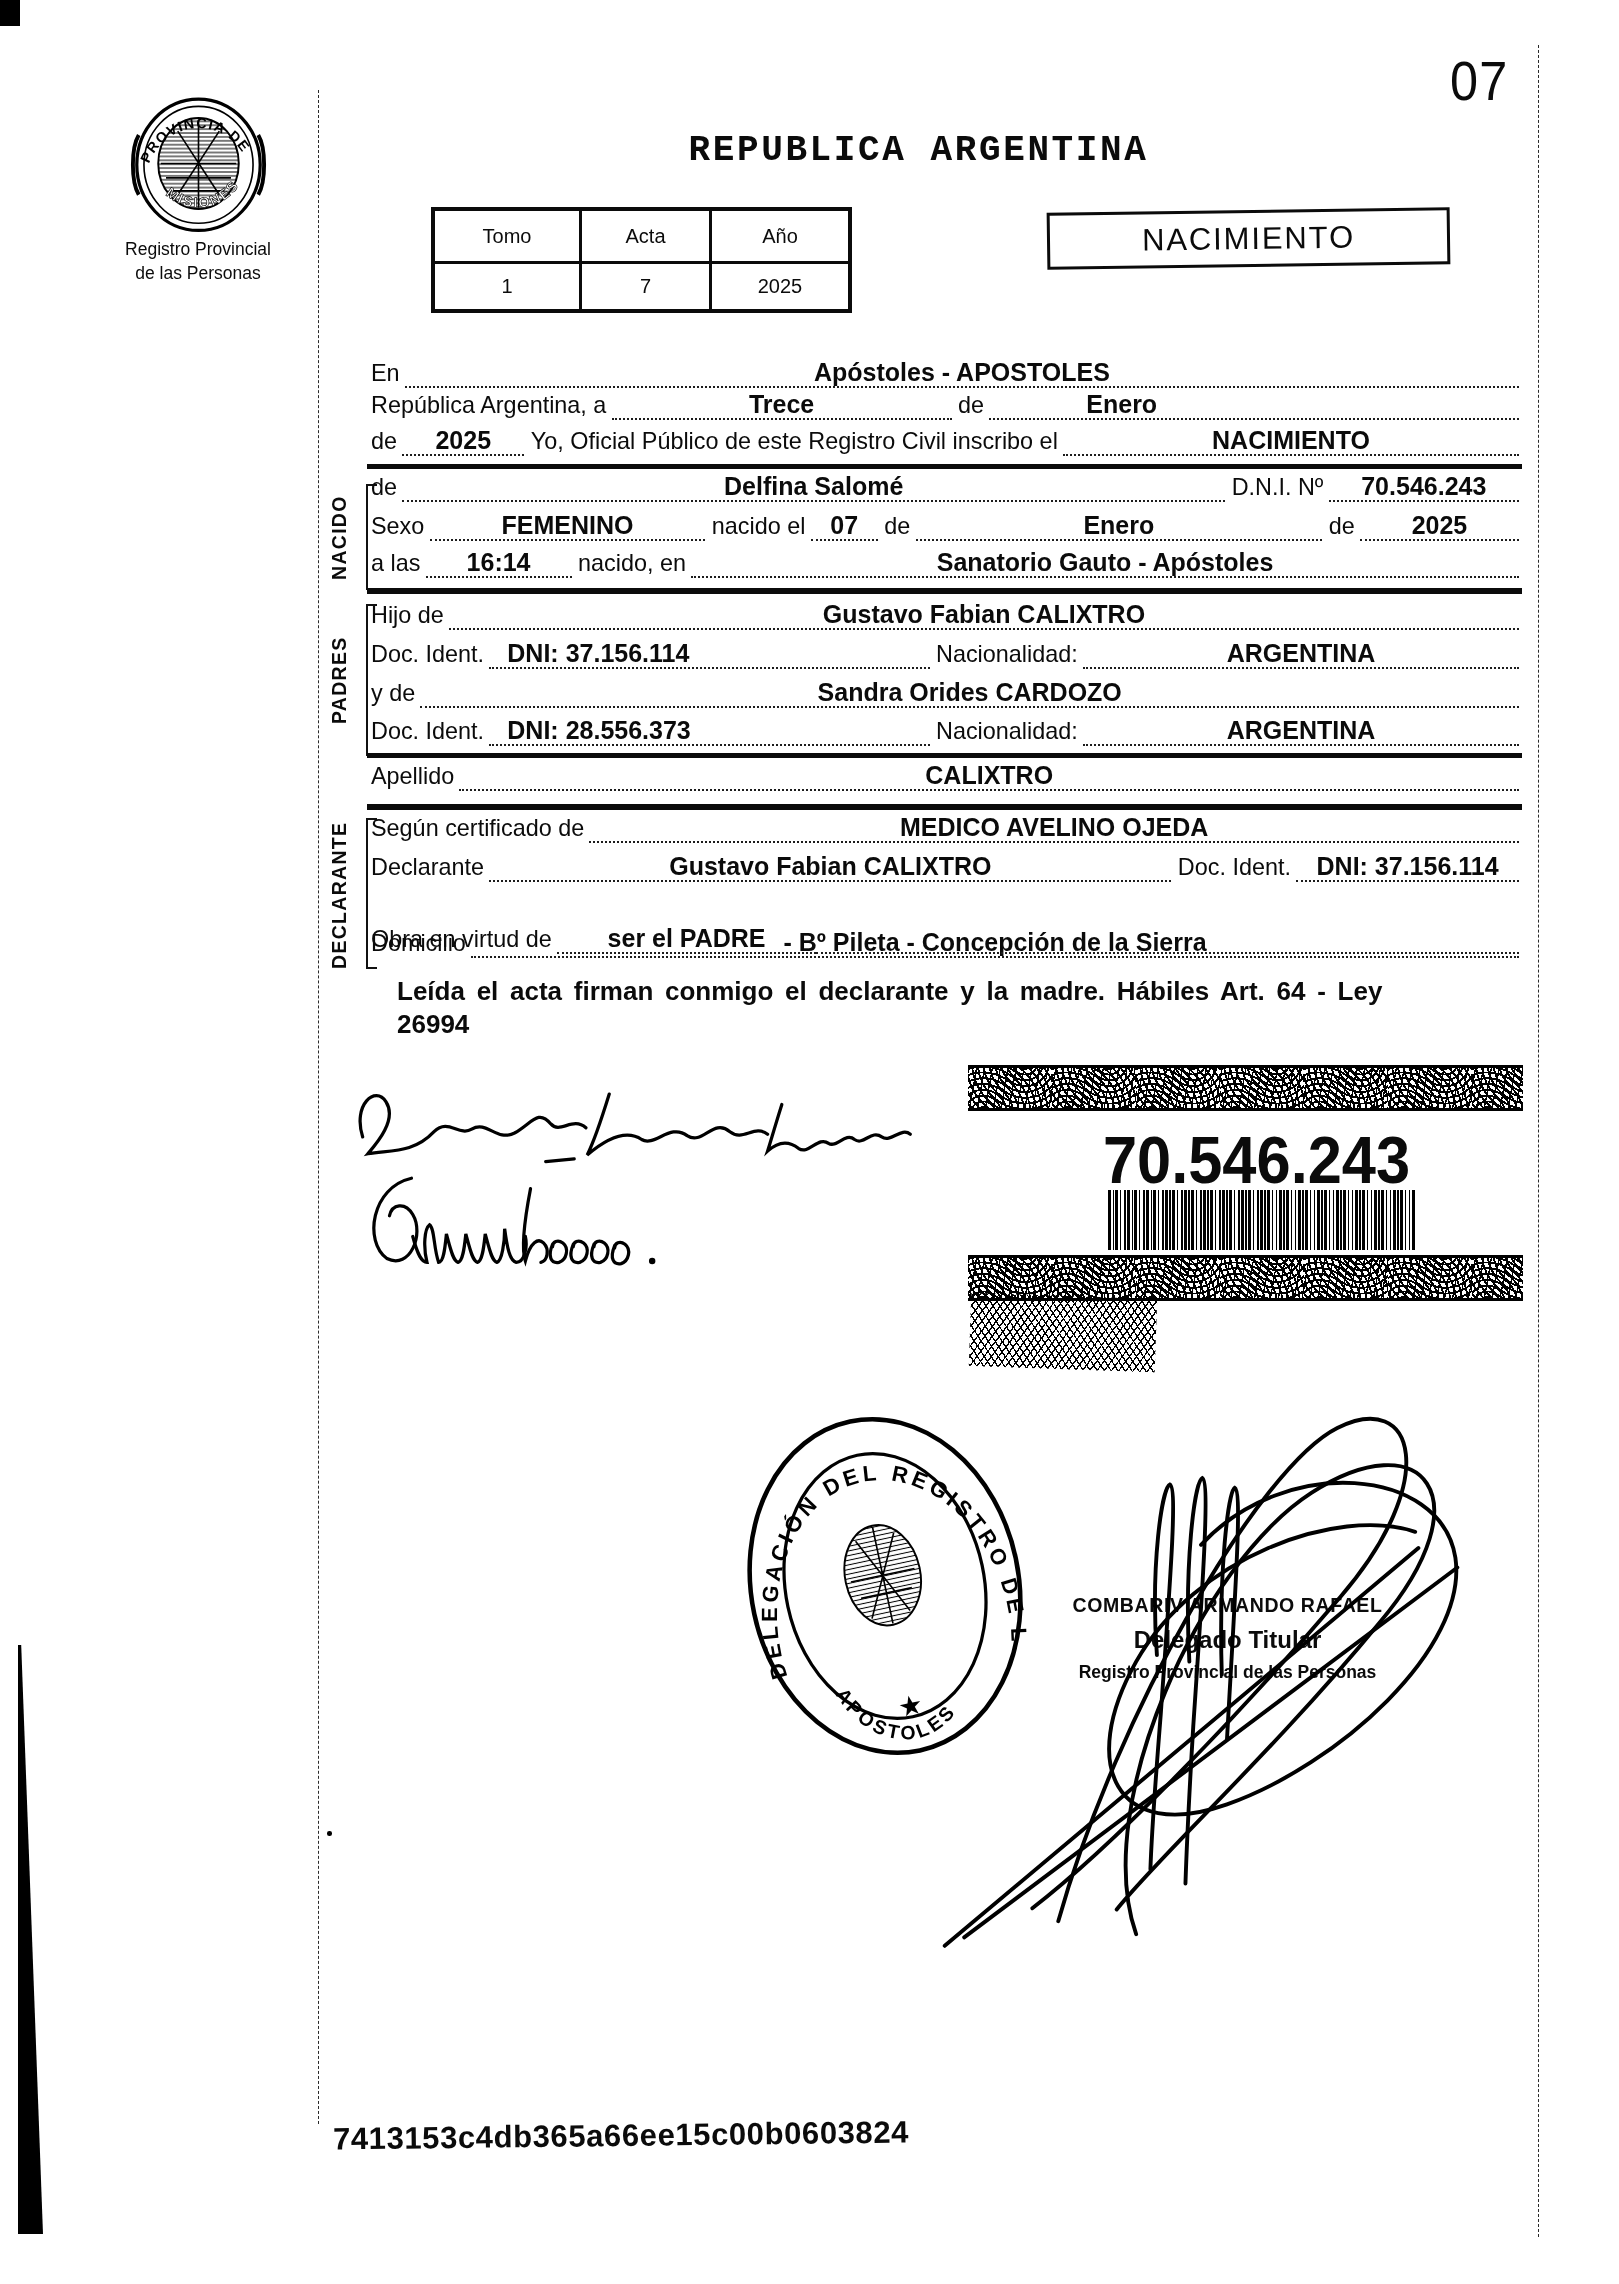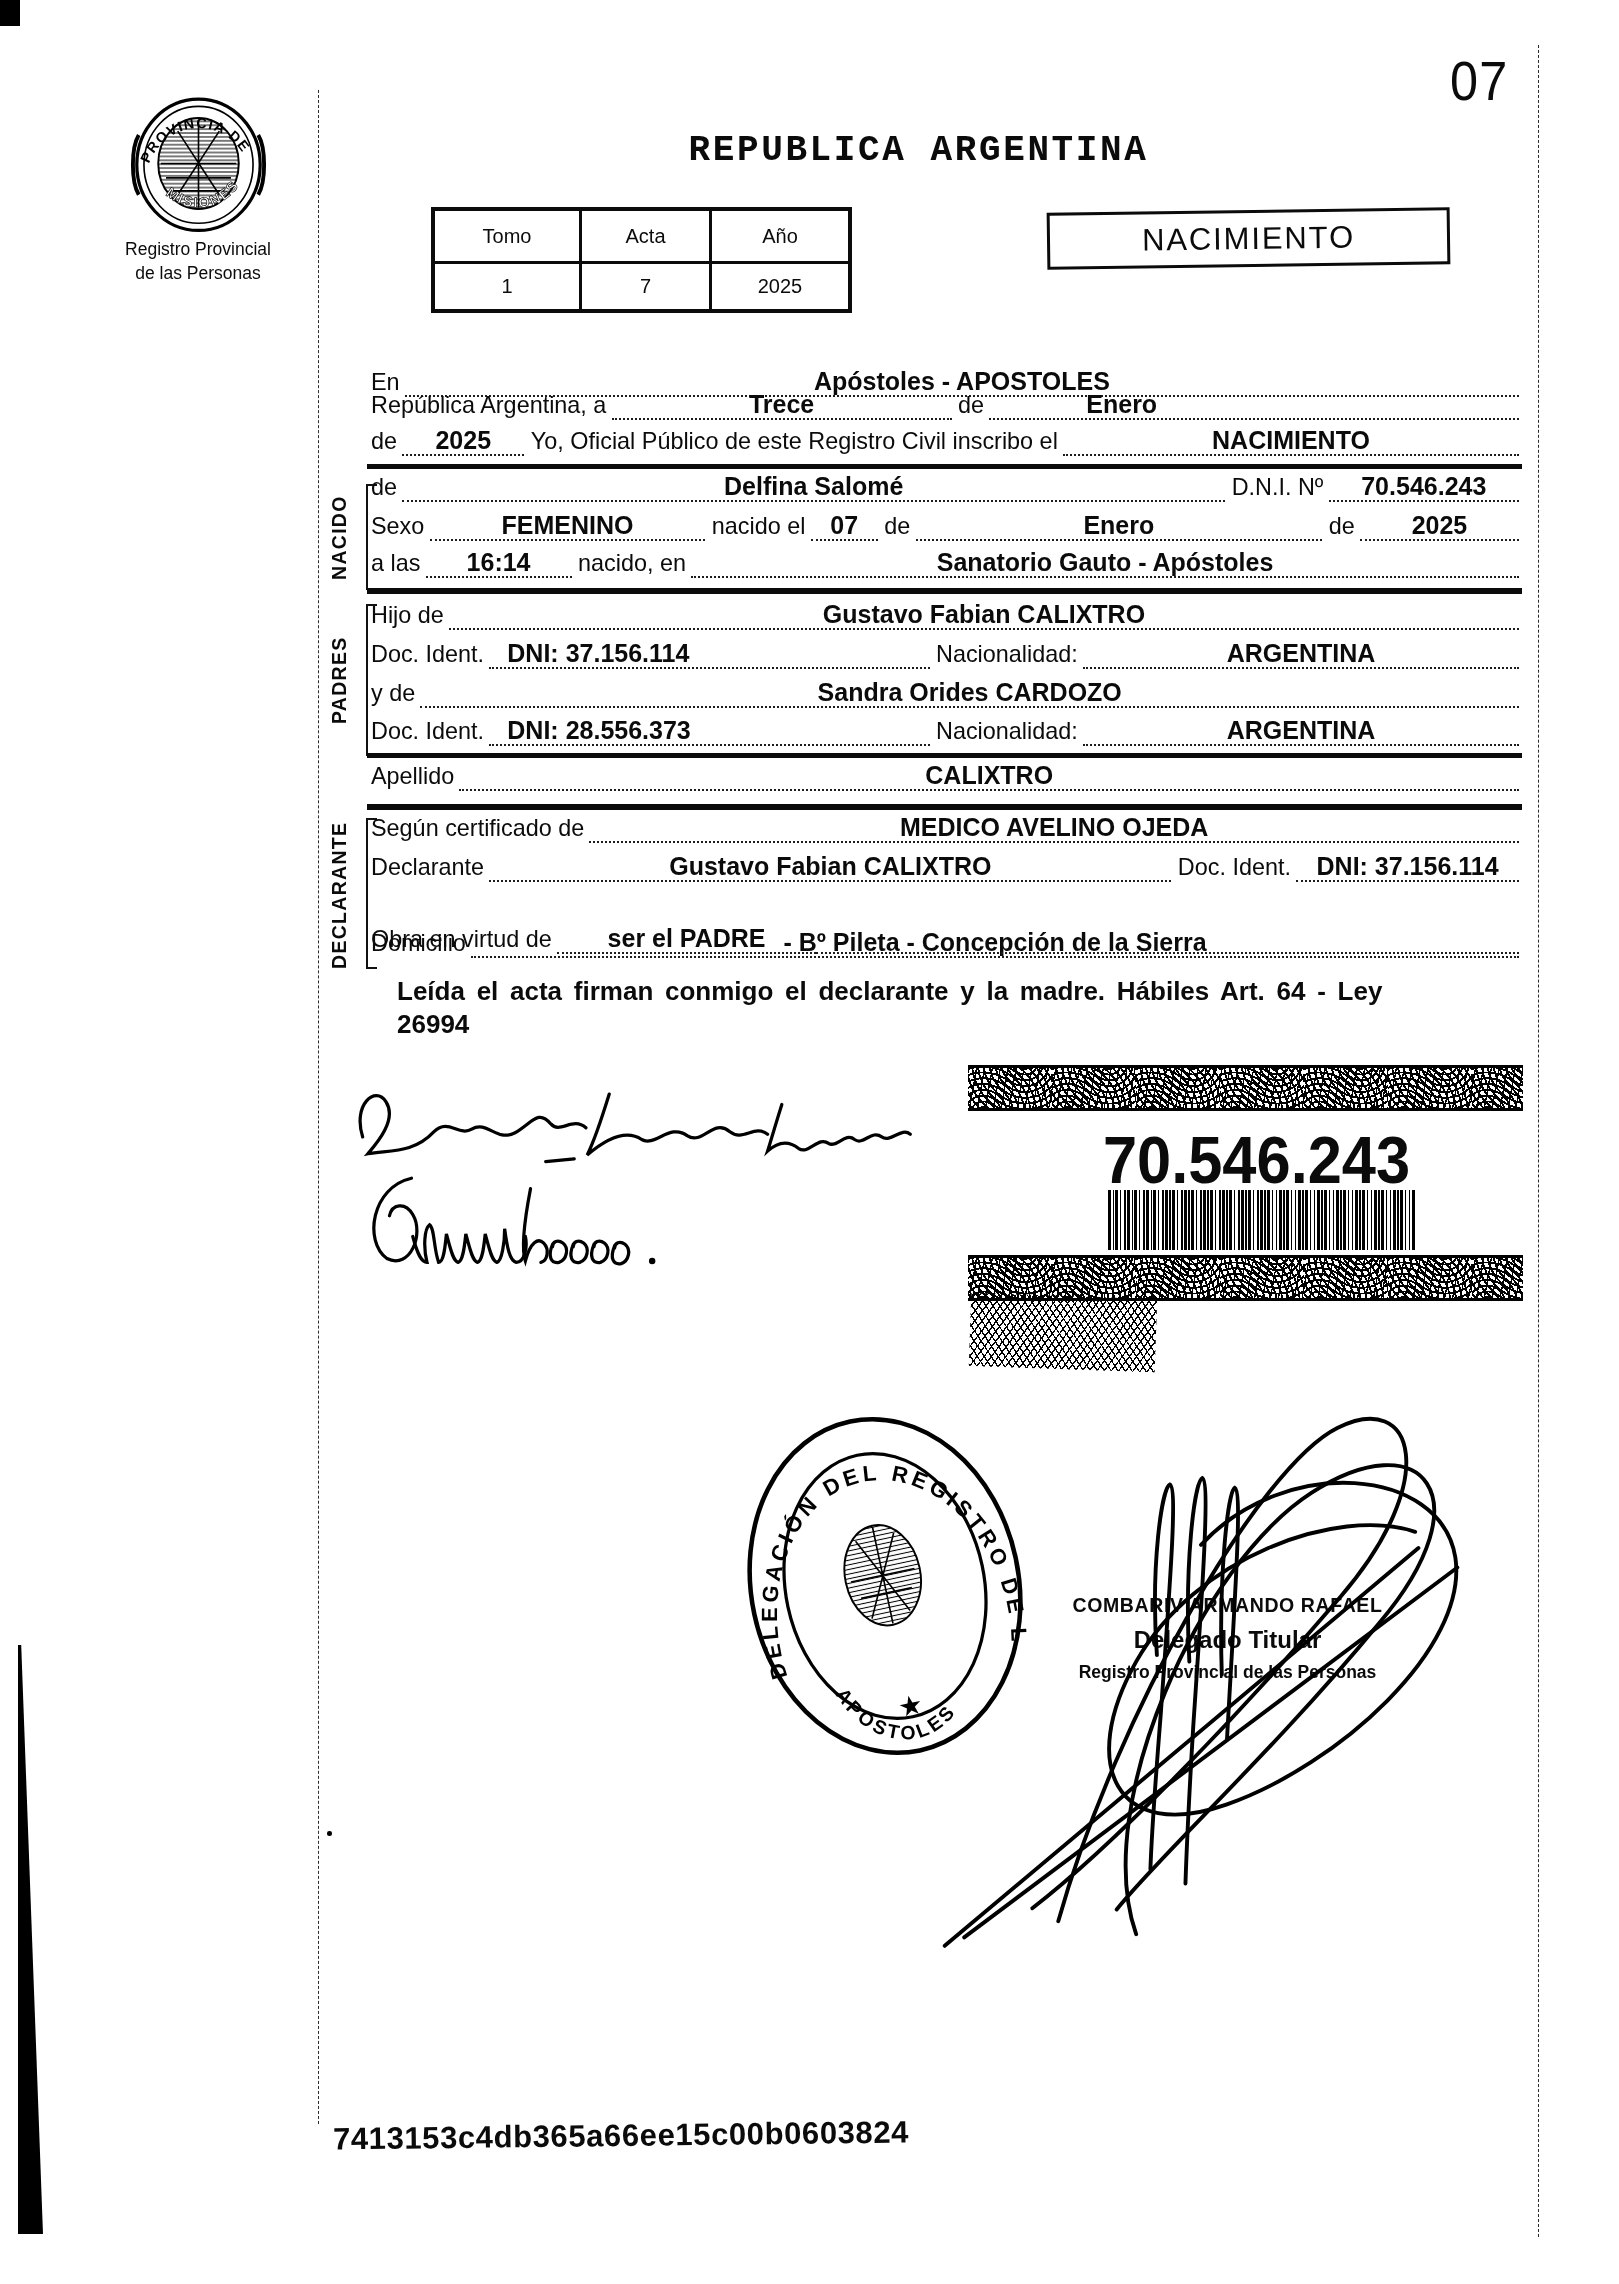--- a/index.html
+++ b/index.html
@@ -124,21 +124,21 @@
     <tr>
       <td>1</td>
       <td>7</td>
       <td>2025</td>
     </tr>
   </tbody>
     </table>
 
   <div class="type-box">NACIMIENTO</div>
 
-  <div class="frow" style="top:359px;">
+  <div class="frow" style="top:350px;">
     <span class="lbl">En</span>
     <span class="fill" style="flex:1;">
         <span class="val">Apóstoles - APOSTOLES</span>
       </span>
   </div>
   <div class="frow" style="top:382px;justify-content:space-between;">
     <span class="lbl">República Argentina, a</span>
     <span class="fill" style="flex:550;">
         <span class="val">Trece</span>
       </span>

